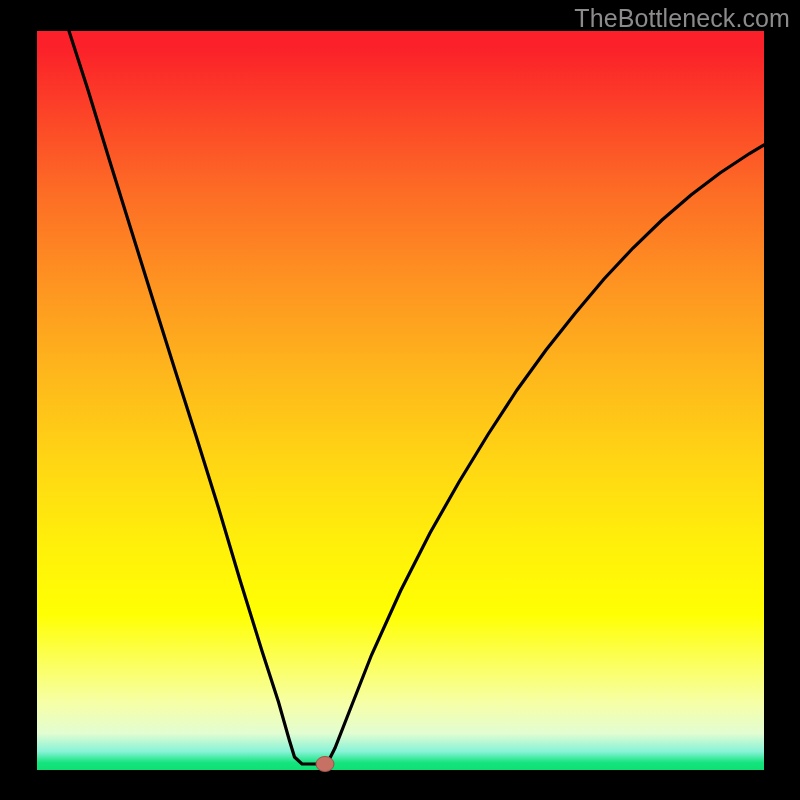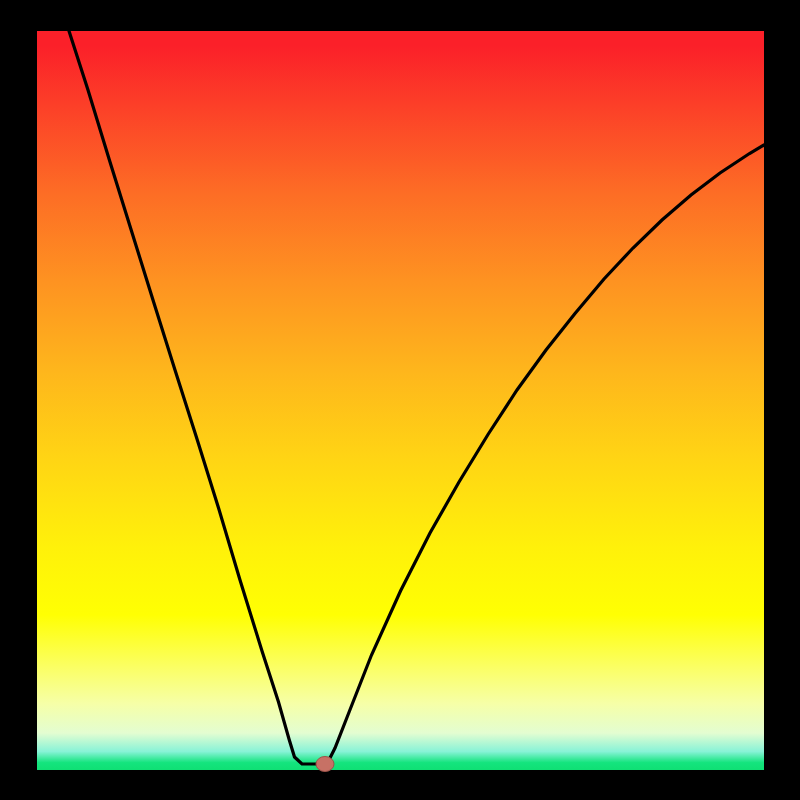--- a/index.html
+++ b/index.html
@@ -59,20 +59,21 @@
     width: 800px;
     height: 800px;
   }
 </style>
 </head>
 <body>
 
 <div class="frame">
   <div class="plot"></div>
 
+  <div class="watermark">TheBottleneck.com</div>
 
   <svg class="curve" viewBox="0 0 800 800">
     <path fill="none" stroke="#000000" stroke-width="3.2" stroke-linecap="round" d="M 69 31
              L 88 90
              L 109.7 161
              L 131.5 231
              L 153 300
              L 175 370
              L 197 439
              L 218.7 508.5

